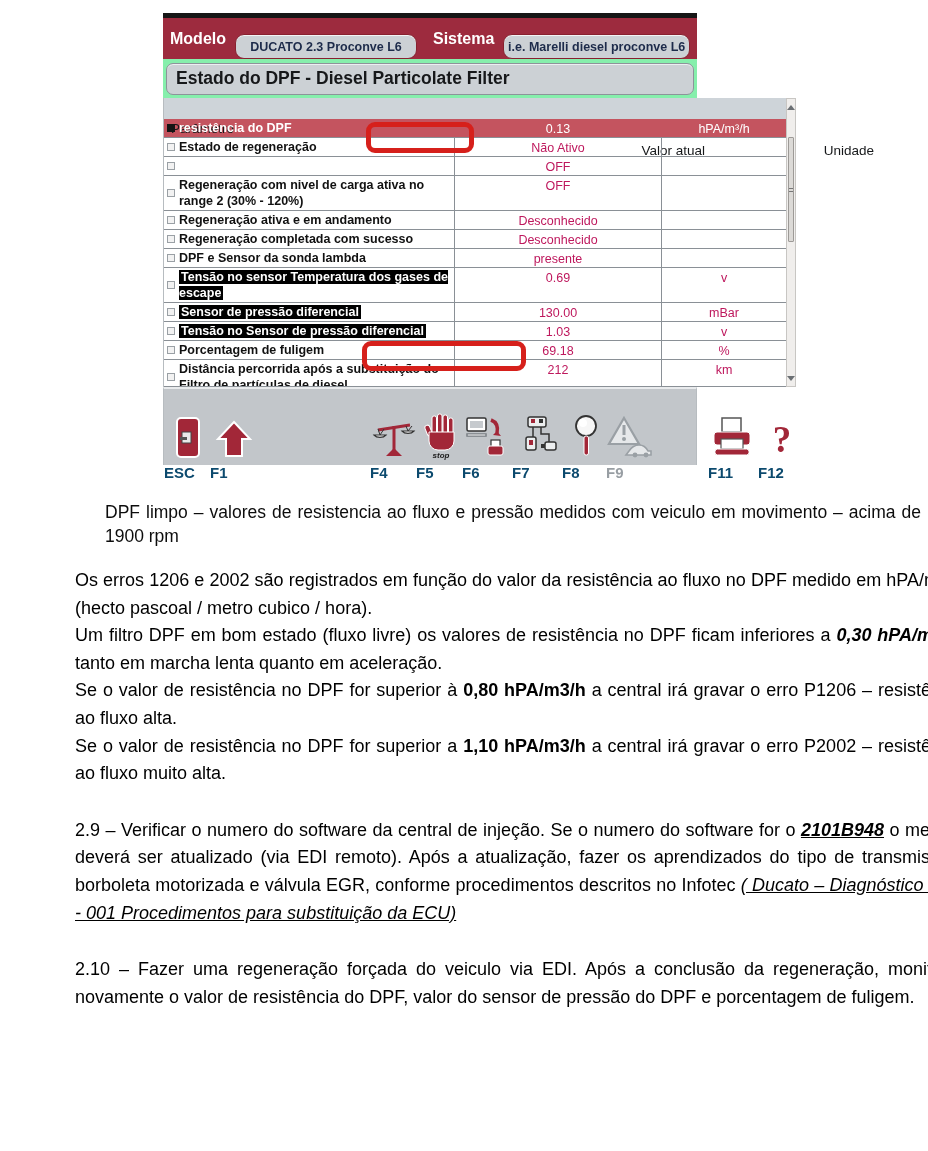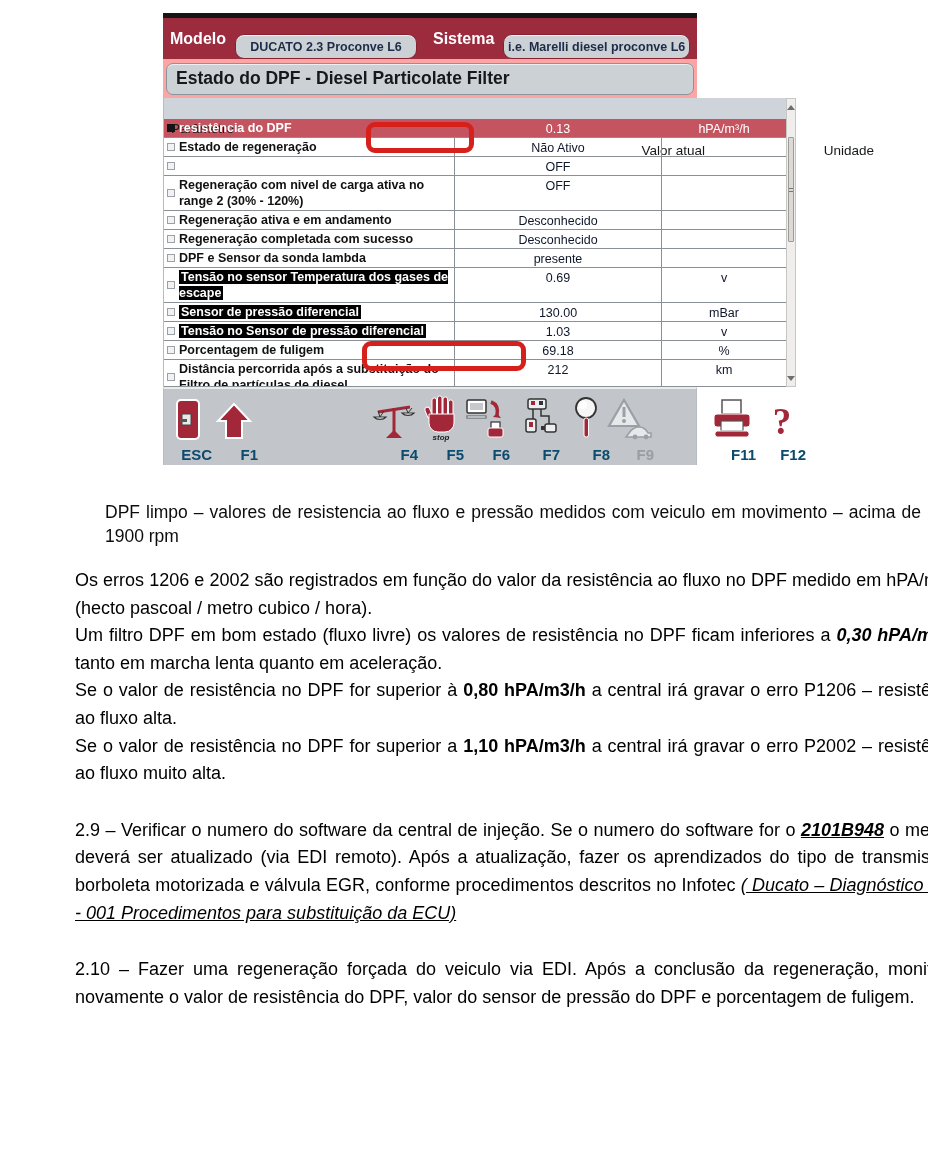--- a/index.html
+++ b/index.html
@@ -21,21 +21,21 @@
     background:#ccd1d5; border:1px solid #87212f; border-radius:9px;
     height:25px; display:flex; align-items:center; justify-content:center;
     font-weight:bold; font-size:12.5px; color:#1d2b4a;
     box-shadow: inset 0 1px 0 #f2f4f5;
     margin-top: 16px;
   }
   .btn-model { width:182px; margin-left:9px; }
   .hdr-label.sys { margin-left:16px; }
   .btn-system { flex:1; margin-left:9px; }
 
-  .title-band { background:#fca5a5; padding:4px 3px 3px 3px; }
+  .title-band { background:#86efac; padding:4px 3px 3px 3px; }
   .title-bar {
     background:#ccd1d5; border:1px solid #8d939a; border-radius:7px;
     padding:4px 9px 5px 9px; font-weight:bold; font-size:17.5px; color:#16181a;
     box-shadow: inset 0 1px 0 #eceff1;
   }
 
   
   .table-wrap { display:flex; background:#d7dbde; border-left:1px solid #b7bcc0; border-right:1px solid #b7bcc0; }
   .tgrid { width:622px; background:#fff; }
   .thead {
@@ -54,21 +54,21 @@
   .cell-param {
     display:flex; align-items:center; gap:4px; padding:1px 4px 1px 3px;
     font-weight:bold; font-size:12.5px; line-height:16px; color:#111;
   }
   .cbx {
     flex:0 0 auto; width:8px; height:8px; background:#f2f2f2;
     border:1px solid #9aa0a5;
   }
   .cell-val, .cell-unit {
     border-left:1px solid #8a9096; text-align:center;
-    font-size:12.5px; line-height:16px; color:#0f172a; padding-top:2px;
+    font-size:12.5px; line-height:16px; color:#be185d; padding-top:2px;
   }
   .trow.selected { background:#c4545f; border-bottom-color:#8a9096; }
   .trow.selected .cell-param, .trow.selected .cell-val, .trow.selected .cell-unit { color:#fff; }
   .trow.selected .cell-val, .trow.selected .cell-unit { border-left-color:transparent; }
   .trow.selected .cbx { background:#141414; border-color:#141414; }
   .marked { background:#000; color:#fff; padding:0 2px; }
 
   
   .sbar { width:21px; background:#f0eeec; border:1px solid #c8c6c3; display:flex; flex-direction:column; }
   .sb-btn { height:16px; display:flex; align-items:center; justify-content:center; flex:0 0 auto; }
@@ -81,21 +81,21 @@
     display:flex; align-items:center; justify-content:center;
   }
   .sb-grip { width:9px; border-top:1px solid #777; border-bottom:1px solid #777; height:4px; }
   .filler { width:5px; }
 
   
   .toolbar {
     position:relative; height:78px; background:#c2c6ca;
     border-top:2px solid #e9ebed; border-left:1px solid #b7bcc0; border-right:1px solid #b7bcc0;
   }
-  .tb-item { position:absolute; top:5px; width:48px; text-align:right; }
+  .tb-item { position:absolute; top:23px; width:48px; text-align:left; }
   .tb-icon { height:48px; display:flex; align-items:flex-end; justify-content:center; }
   .tb-key { font-weight:bold; font-size:15px; color:#0c4a6e; margin-top:4px; }
   .tb-item.disabled .tb-key { color:#989ea3; }
   .qmark { font-size:37px; font-weight:bold; color:#a22738; line-height:40px;
            text-shadow:0 0 2px #fff; font-family:"Liberation Serif", serif; }
 
   
   .ann { position:absolute; border:5px solid #d6201b; border-radius:9px; background:transparent; }
   .ann1 { left:366px; top:122px; width:108px; height:31px; }
   .ann2 { left:362px; top:341px; width:164px; height:30px; }

